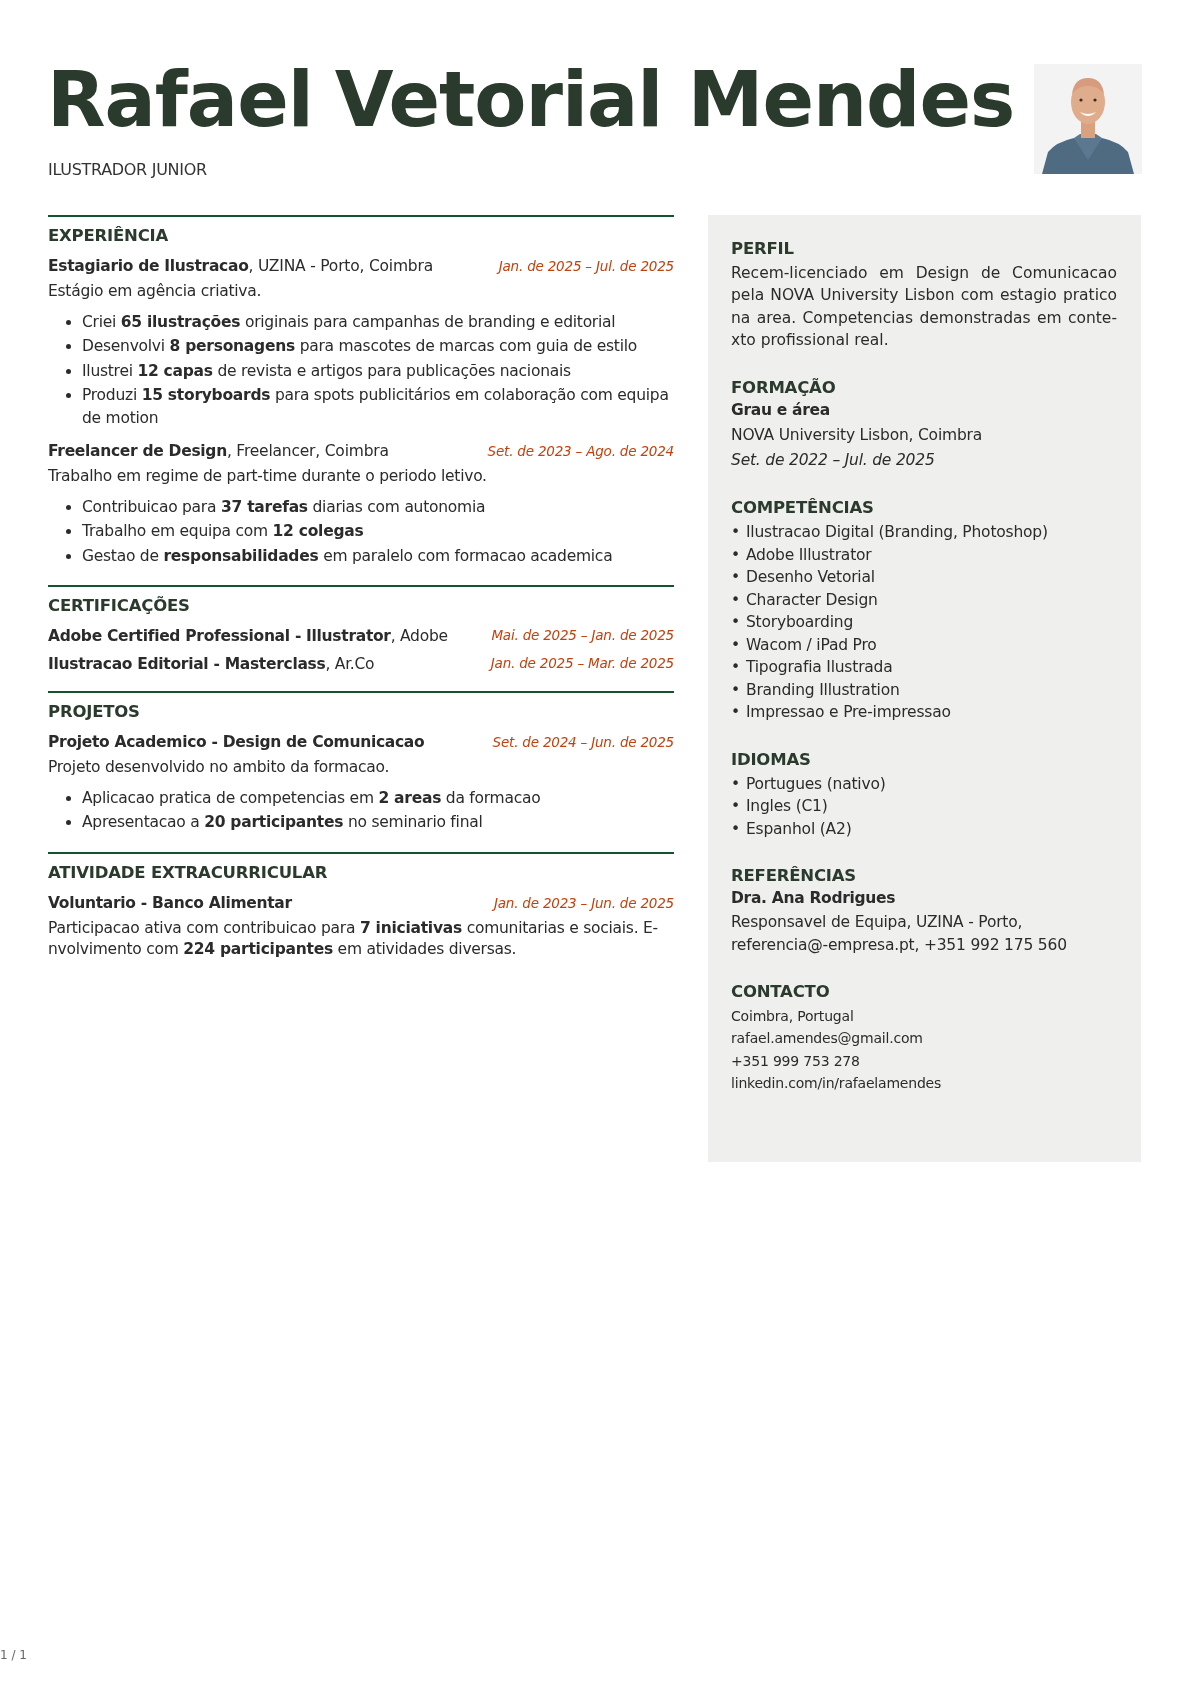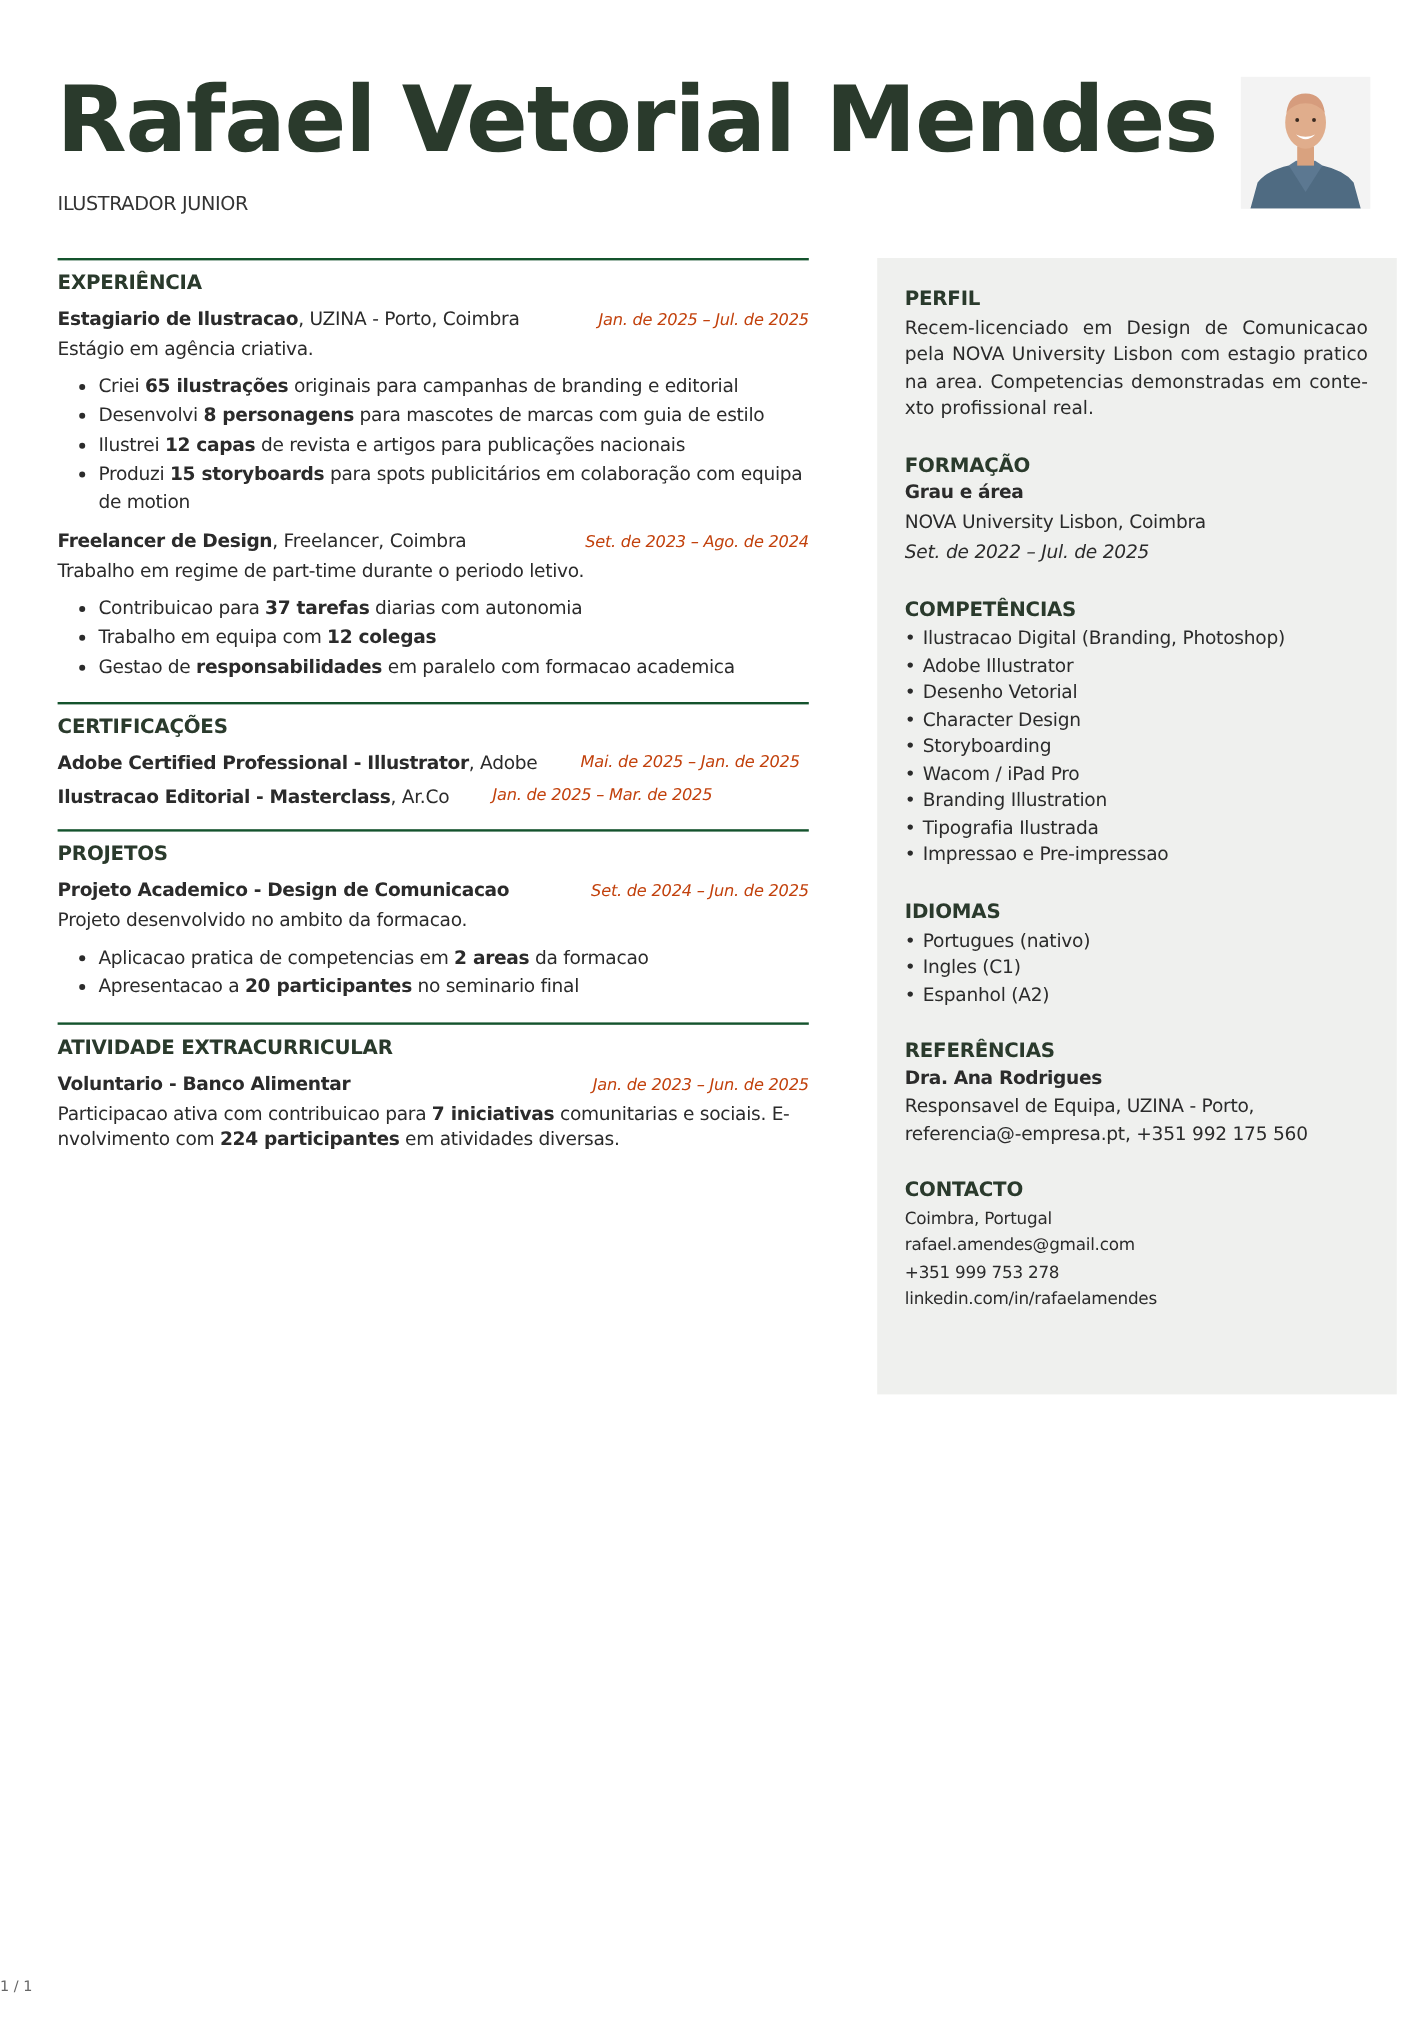--- a/index.html
+++ b/index.html
@@ -30,25 +30,25 @@
       font-size: 16.5px; font-weight: bold; color: #2a3a2c; margin: 0 0 12px 0; letter-spacing: -0.2px;
     }
     .entry { margin-bottom: 13px; }
     .entry-head { display: flex; justify-content: space-between; align-items: baseline; font-size: 15.5px; }
     .entry-head .role { font-weight: bold; letter-spacing: -0.3px; }
     .entry-head .org { letter-spacing: -0.2px; }
     .dates { font-style: italic; font-size: 13.5px; color: #c2410c; white-space: nowrap; letter-spacing: -0.2px; }
     .desc { font-size: 15.5px; margin-top: 6px; line-height: 1.4; letter-spacing: -0.25px; }
     ul.bullets { margin: 8px 0 0 0; padding-left: 34px; font-size: 15.5px; line-height: 1.45; letter-spacing: -0.25px; }
     ul.bullets li { margin-bottom: 2px; padding-left: 0; }
-    .cert-row { display: flex; font-size: 15.5px; margin-bottom: 10px; letter-spacing: -0.25px; gap: 36px; }
+    .cert-row { display: flex; justify-content: space-between; font-size: 15.5px; margin-bottom: 10px; letter-spacing: -0.25px; gap: 36px; }
     .cert-row b { letter-spacing: -0.3px; }
 
     .right {
-      position: absolute; left: 731px; top: 215px; width: 433px; height: 947px;
+      position: absolute; left: 708px; top: 215px; width: 433px; height: 947px;
       background: #eff0ee; box-sizing: border-box; padding: 24px 24px 20px 23px;
     }
     .r-section { margin-bottom: 26px; }
     .r-title { font-size: 16.5px; font-weight: bold; color: #2a3a2c; margin: 0 0 4px 0; letter-spacing: -0.2px; }
     .r-text { font-size: 15.5px; line-height: 1.45; letter-spacing: 0px; text-align: justify; }
     .r-sub { font-size: 15.5px; font-weight: bold; margin: 2px 0 4px; letter-spacing: -0.3px; }
     .r-line { font-size: 15.5px; line-height: 1.6; letter-spacing: -0.2px; }
     .r-italic { font-style: italic; }
     .r-list { list-style: none; margin: 0; padding: 0; font-size: 15.5px; line-height: 1.45; letter-spacing: -0.2px; }
     .r-list li::before { content: "\2022"; margin-right: 6px; }
@@ -165,22 +165,22 @@
 
   <div class="r-section">
     <h3 class="r-title">COMPETÊNCIAS</h3>
     <ul class="r-list">
       <li>Ilustracao Digital (Branding, Photoshop)</li>
       <li>Adobe Illustrator</li>
       <li>Desenho Vetorial</li>
       <li>Character Design</li>
       <li>Storyboarding</li>
       <li>Wacom / iPad Pro</li>
+      <li>Tipografia Ilustrada</li>
       <li>Branding Illustration</li>
-      <li>Tipografia Ilustrada</li>
       <li>Impressao e Pre-impressao</li>
     </ul>
   </div>
 
   <div class="r-section">
     <h3 class="r-title">IDIOMAS</h3>
     <ul class="r-list">
       <li>Portugues (nativo)</li>
       <li>Ingles (C1)</li>
       <li>Espanhol (A2)</li>

